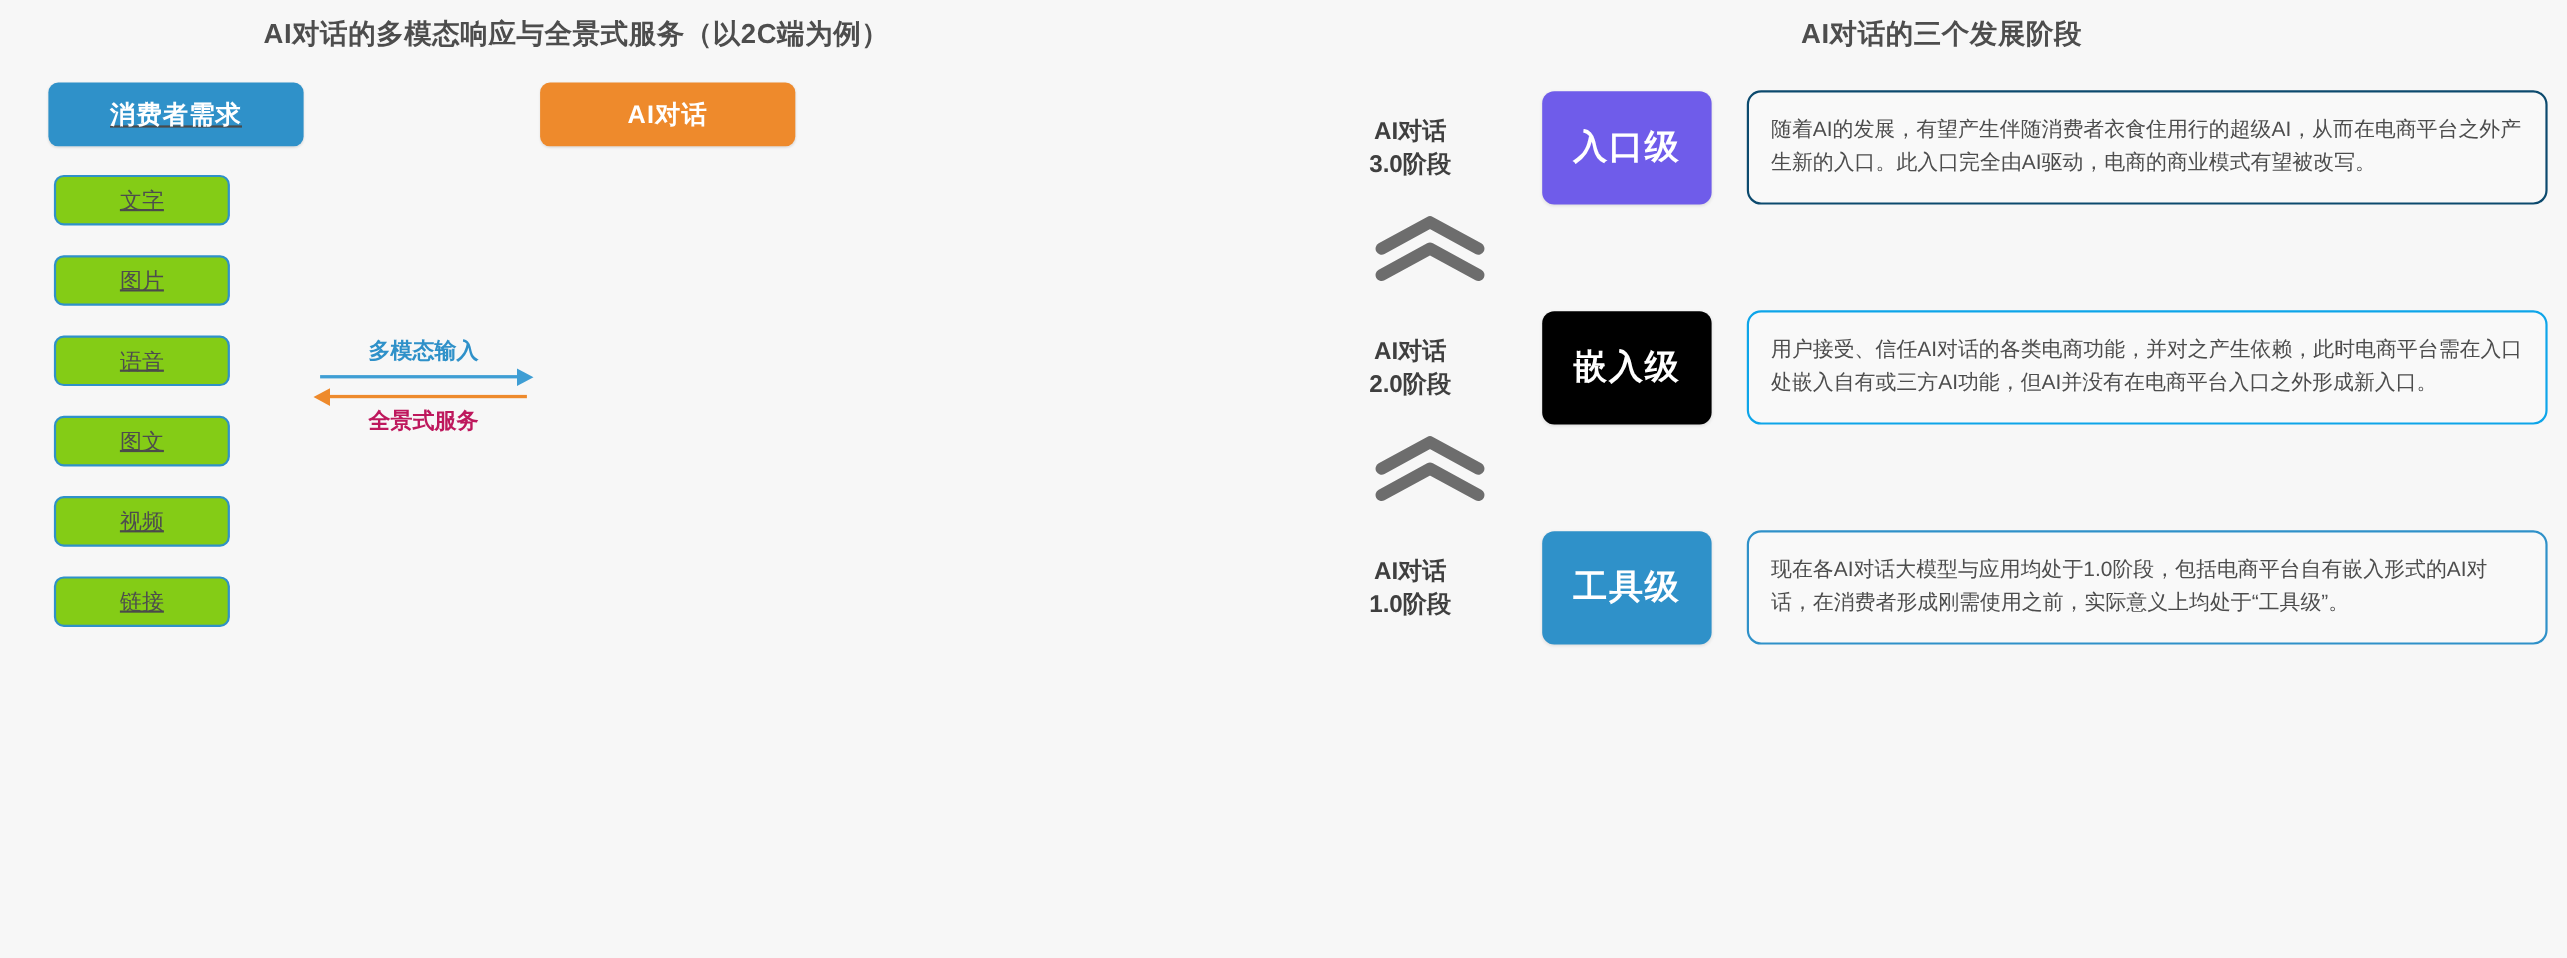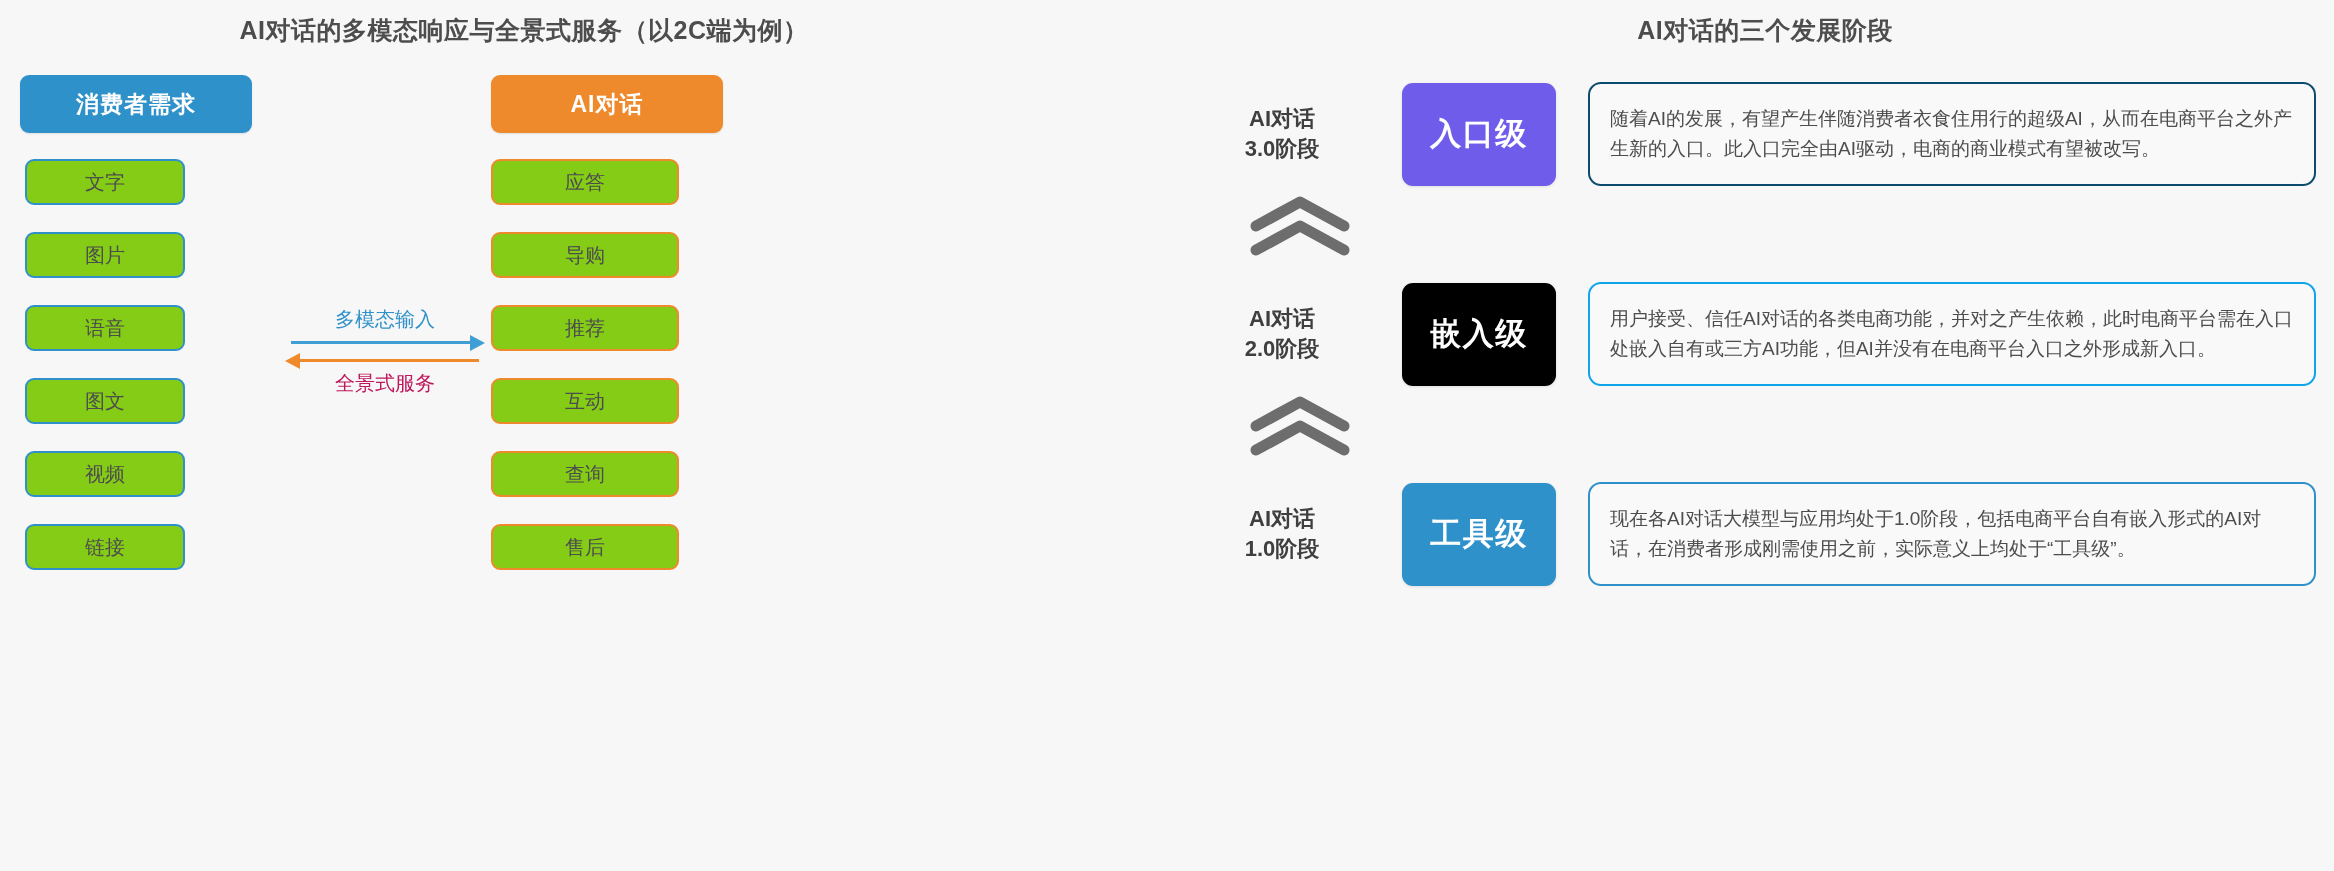--- a/index.html
+++ b/index.html
@@ -53,21 +53,21 @@
     position: absolute;
     top: 60px;
     left: 0;
     width: 1166px;
     height: 811px;
   }
   .col {
     position: absolute;
     width: 232px;
   }
-  .col-consumer { left: 20px; top: 15px; }
+  .col-consumer { left: 44px; top: 15px; text-decoration: underline; }
   .col-ai       { left: 491px; top: 15px; }
 
   .col-head {
     height: 58px;
     border-radius: 9px;
     display: flex;
     align-items: center;
     justify-content: center;
     color: #ffffff;
     font-size: 23px;
@@ -97,21 +97,21 @@
   
   .middle {
     position: absolute;
     left: 287px;
     top: 245px;
     width: 196px;
     text-align: center;
   }
   .mid-label {
     font-size: 20px;
-    font-weight: normal;
+    font-weight: bold;
     line-height: 28px;
     white-space: nowrap;
   }
   .mid-label.blue   { color: #2f91c9; }
   .mid-label.orange { color: #be185d; }
   .arrow-row {
     position: relative;
     height: 18px;
   }
   .arrow-line {
@@ -242,28 +242,20 @@
         </div>
         <div class="arrow-row">
           <span class="arrow-line orange"></span>
           <span class="arrow-head left"></span>
         </div>
         <div class="mid-label orange">全景式服务</div>
       </div>
 
       <div class="col col-ai">
         <div class="col-head orange">AI对话</div>
-        <div class="item-list">
-          <div class="item orange">应答</div>
-          <div class="item orange">导购</div>
-          <div class="item orange">推荐</div>
-          <div class="item orange">互动</div>
-          <div class="item orange">查询</div>
-          <div class="item orange">售后</div>
-        </div>
       </div>
 
     </div>
   </div>
 
   <div class="panel-right">
     <div class="panel-title panel-title-right">AI对话的三个发展阶段</div>
 
     <div class="stages">
 

